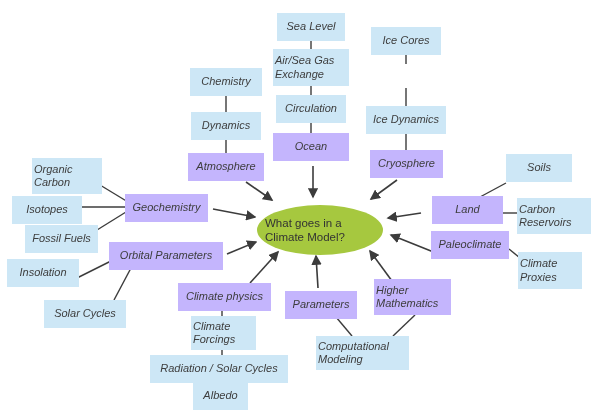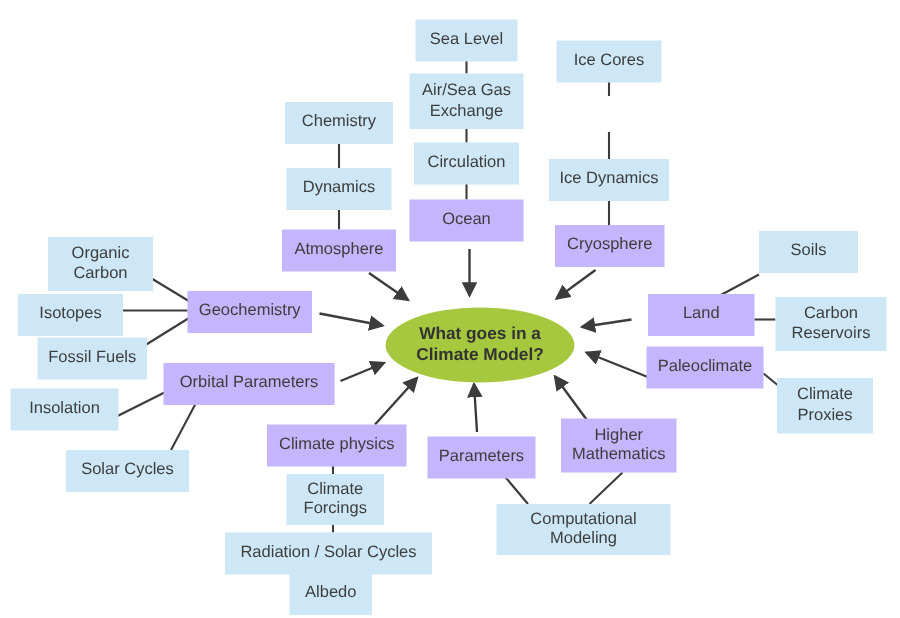--- a/index.html
+++ b/index.html
@@ -3,30 +3,30 @@
 <meta charset="utf-8">
 <style>
   html,body{margin:0;padding:0;background:#fff;}
   #stage{
     position:relative;width:600px;height:412px;background:#ffffff;overflow:hidden;
     font-family:"Liberation Sans", sans-serif;
   }
   #wires{position:absolute;left:0;top:0;}
   .node{
     position:absolute;display:flex;align-items:center;justify-content:center;
-    text-align:center;font-size:11px;line-height:1.2;color:#3d3d3d;
-    padding:14px 2px;box-sizing:border-box;
+    text-align:left;font-size:11px;line-height:1.2;color:#3d3d3d;
+    padding:14px 2px;box-sizing:border-box;font-style:italic;
   }
   .leaf{background:#cde7f6;}
   .hub{background:#c4b5fd;}
   .center-ellipse{
     position:absolute;left:257px;top:205px;width:126px;height:50px;
     background:#a6c83f;border-radius:50%;
-    display:flex;align-items:center;justify-content:center;text-align:center;
-    font-size:11.5px;font-weight:bold;color:#333;line-height:1.25;
+    display:flex;align-items:center;justify-content:center;
+    font-size:11.5px;font-weight:normal;color:#333;line-height:1.25;
     padding:2px 8px;box-sizing:border-box;
   }
 </style>
 </head>
 <body>
 
 <div id="stage">
 
   <svg id="wires" width="600" height="412" viewBox="0 0 600 412">
     <defs>
@@ -92,21 +92,21 @@
   <div class="node hub" style="left:109px;top:242px;width:114px;height:26px">Orbital Parameters</div>
   <div class="node leaf" style="left:7px;top:259px;width:72px;height:14px">Insolation</div>
   <div class="node leaf" style="left:44px;top:300px;width:82px;height:26px">Solar Cycles</div>
 
   <div class="node hub" style="left:178px;top:283px;width:93px;height:25px">Climate physics</div>
   <div class="node leaf" style="left:191px;top:316px;width:65px;height:34px">Climate Forcings</div>
   <div class="node leaf" style="left:150px;top:355px;width:138px;height:24px">Radiation / Solar Cycles</div>
   <div class="node leaf" style="left:193px;top:382px;width:55px;height:23px">Albedo</div>
 
   <div class="node hub" style="left:285px;top:291px;width:72px;height:26px">Parameters</div>
-  <div class="node leaf" style="left:331px;top:336px;width:116px;height:34px">Computational Modeling</div>
+  <div class="node leaf" style="left:316px;top:336px;width:93px;height:34px">Computational Modeling</div>
   <div class="node hub" style="left:374px;top:279px;width:77px;height:36px">Higher Mathematics</div>
 
   <div class="node leaf" style="left:506px;top:154px;width:66px;height:27px">Soils</div>
   <div class="node hub" style="left:432px;top:196px;width:71px;height:27px">Land</div>
   <div class="node leaf" style="left:517px;top:198px;width:74px;height:36px">Carbon Reservoirs</div>
   <div class="node hub" style="left:431px;top:231px;width:78px;height:25px">Paleoclimate</div>
   <div class="node leaf" style="left:518px;top:252px;width:64px;height:37px">Climate Proxies</div>
 
   <div class="center-ellipse">What goes in a Climate Model?</div>
 

